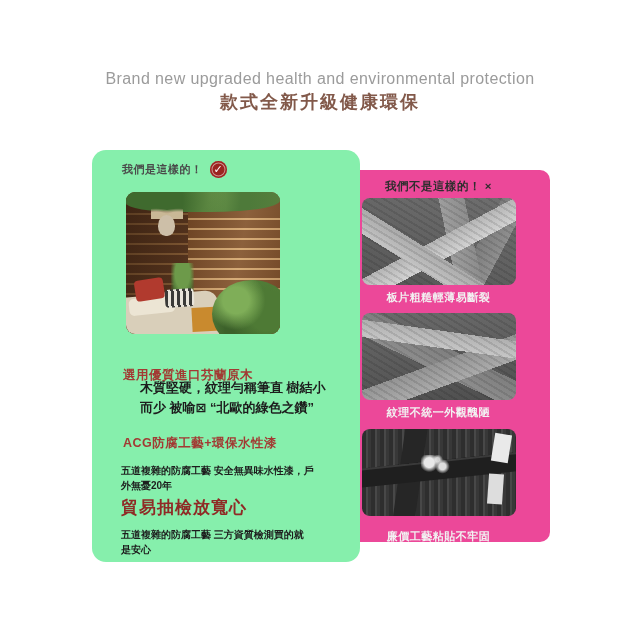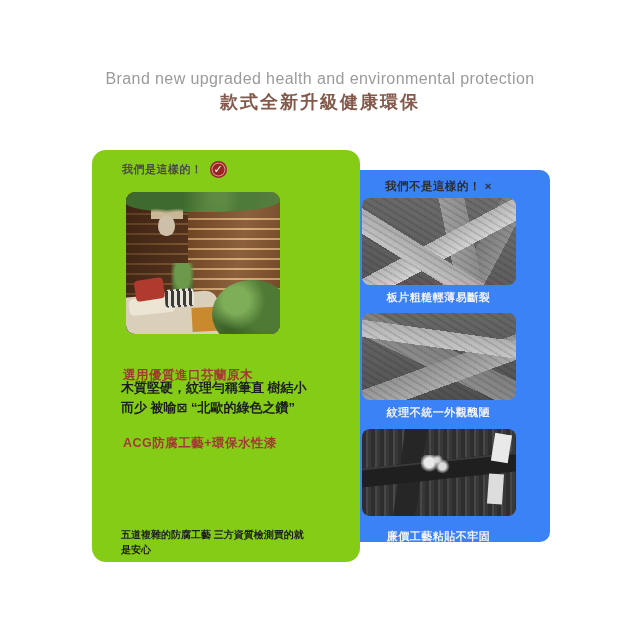--- a/index.html
+++ b/index.html
@@ -15,21 +15,21 @@
     font-size:16px;color:#9b9b9b;letter-spacing:.4px;
   }
   .page-title{
     top:90px;left:0;width:640px;text-align:center;
     font-size:18px;font-weight:bold;color:#82594a;letter-spacing:2px;
   }
 
   
   .left-card{
     left:92px;top:150px;width:268px;height:412px;
-    background:#84cc16;border-radius:14px;z-index:2;
+    background:#86efac;border-radius:14px;z-index:2;
   }
   .lc-head{left:30px;top:11px;display:flex;align-items:center;gap:7px;}
   .lc-head-text{font-size:11px;font-weight:bold;color:#4a4a4a;letter-spacing:.5px;}
   .badge{
     width:17px;height:17px;border-radius:50%;background:#9b241f;
     color:#ffffff;font-size:11px;font-weight:bold;line-height:17px;text-align:center;
     box-shadow:inset 0 0 0 1.5px #9b241f, inset 0 0 0 2.5px rgba(255,255,255,.5);
   }
   .main-photo{
     left:34px;top:42px;width:154px;height:142px;border-radius:9px;overflow:hidden;
@@ -67,29 +67,29 @@
   .throw-yellow{left:43%;bottom:2%;width:24%;height:17%;background:#c98a2e;transform:rotate(-3deg);}
   .skull{left:21%;top:16%;width:11%;height:15%;background:#cdbfa8;border-radius:50% 50% 45% 45%;}
   .antlers{left:16%;top:10%;width:21%;height:9%;
     background:radial-gradient(ellipse at 15% 80%,#c9b896 0 30%,transparent 55%),
                radial-gradient(ellipse at 85% 80%,#c9b896 0 30%,transparent 55%);}
 
   .red-head{left:31px;font-size:12.5px;font-weight:bold;color:#a23a33;letter-spacing:.5px;}
   .rh1{top:204px;}
   .rh2{top:272px;}
   .body-text{left:29px;width:198px;font-weight:bold;color:#1d1d1d;white-space:pre-line;}
-  .b1{top:215px;font-size:13px;line-height:20px;}
+  .b1{top:215px;font-size:13px;line-height:20px;margin-left:19px;}
   .b2{top:303px;font-size:10px;line-height:15px;}
   .b3{top:367px;font-size:10px;line-height:15px;}
   .big-head{left:29px;top:332px;font-size:17px;font-weight:bold;color:#8f2b26;letter-spacing:1px;}
 
   
   .right-panel{
     left:327px;top:170px;width:223px;height:372px;
-    background:#3b82f6;border-radius:10px;z-index:1;
+    background:#ec4899;border-radius:10px;z-index:1;
   }
   .rp-head{left:0;top:9px;width:100%;text-align:center;
     font-size:11.5px;font-weight:bold;color:#2e2e2e;letter-spacing:.5px;}
   .xmark{font-weight:bold;}
   .gray-photo{left:35px;width:154px;height:87px;border-radius:8px;overflow:hidden;}
   .p1{top:28px;
     background:
       linear-gradient(32deg,transparent 28%,#c4c4c4 28%,#aaaaaa 42%,transparent 42%),
       linear-gradient(-28deg,transparent 38%,#d2d2d2 38%,#b6b6b6 52%,transparent 52%),
       linear-gradient(78deg,transparent 55%,#9e9e9e 55%,#8d8d8d 70%,transparent 70%),
@@ -146,21 +146,24 @@
     <div class="abs pillow-striped"></div>
     <div class="abs throw-yellow"></div>
     <div class="abs bush-right"></div>
   </div>
 
   <h3 class="abs red-head rh1">選用優質進口芬蘭原木</h3>
   <p class="abs body-text b1">木質堅硬，紋理勻稱筆直 樹結小
 而少 被喻⊠ “北歐的綠色之鑽”</p>
 
   <h3 class="abs red-head rh2">ACG防腐工藝+環保水性漆</h3>
+  <p class="abs body-text b2">五道複雜的防腐工藝 安全無異味水性漆，戶
+外無憂20年</p>
 
+  <h2 class="abs big-head">貿易抽檢放寬心</h2>
   <p class="abs body-text b3">五道複雜的防腐工藝 三方資質檢測買的就
 是安心</p>
 </section>
 
 <section class="abs right-panel">
   <div class="abs rp-head">
     <span>我們不是這樣的！</span>
     <span class="xmark">×</span>
   </div>
 

